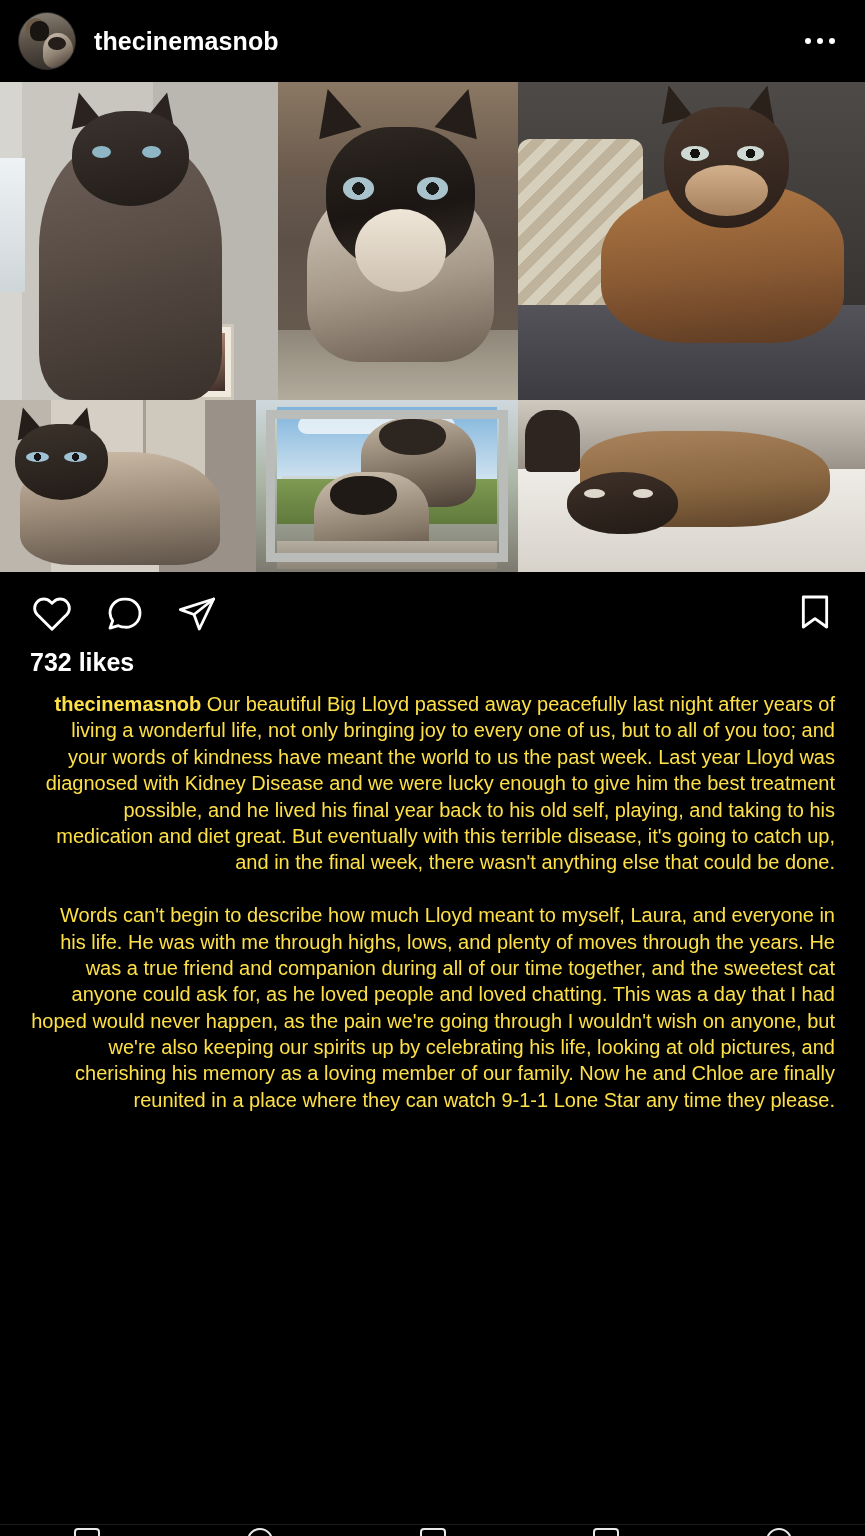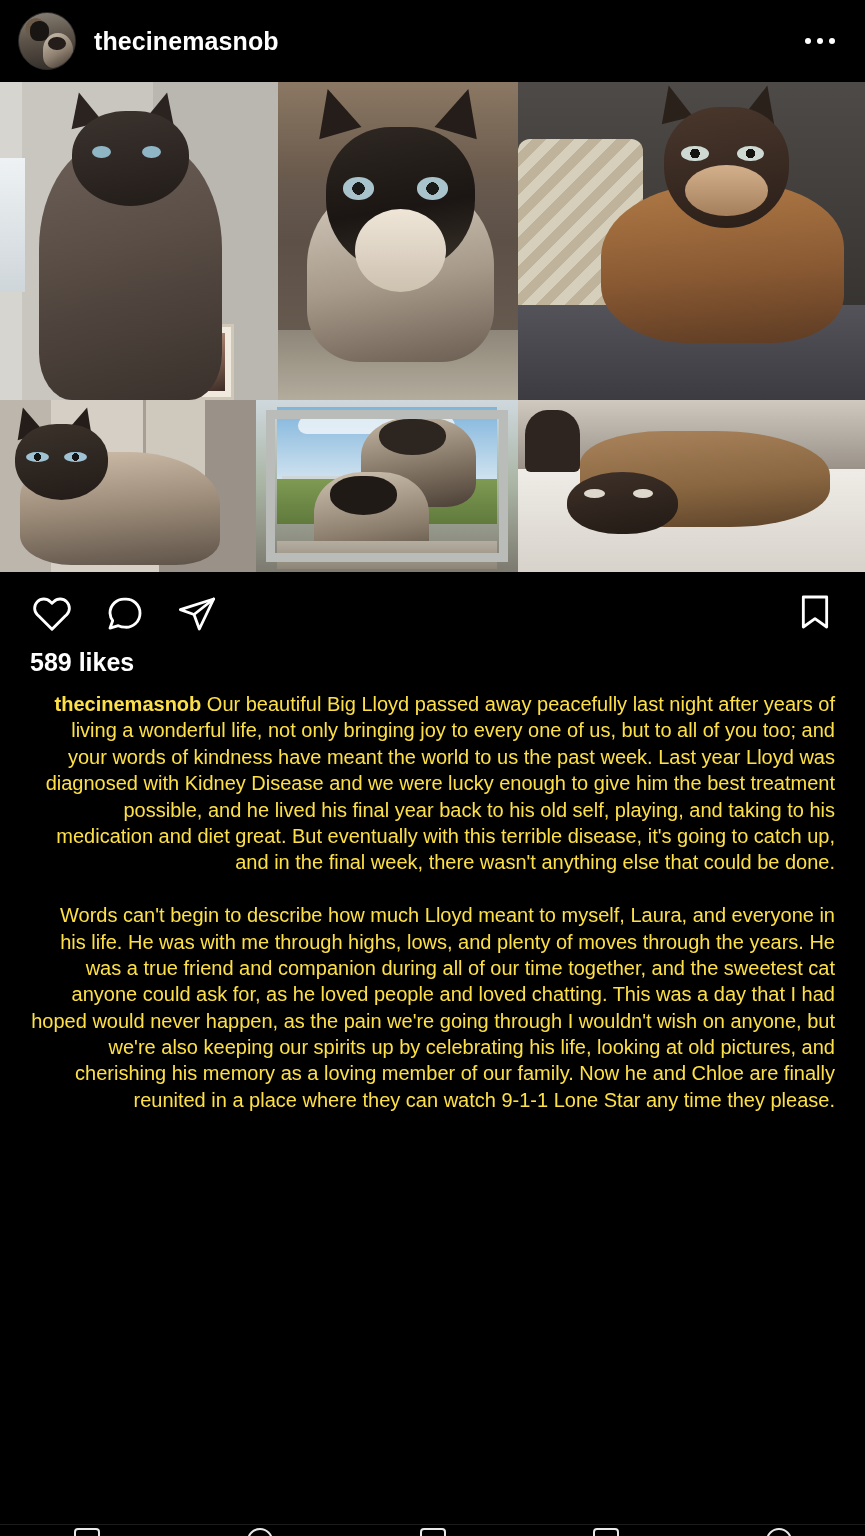--- a/index.html
+++ b/index.html
@@ -411,21 +411,21 @@
       </svg>
     </div>
   </div>
   <div class="bookmark">
     <svg width="40" height="42" viewBox="0 0 24 24" fill="none" stroke="#ffffff" stroke-width="1.7" stroke-linecap="round" stroke-linejoin="round">
       <path d="M5 3h14v18l-7-5-7 5V3z"></path>
     </svg>
   </div>
 </div>
 
-<div class="likes">589 likes</div>
+<div class="likes">732 likes</div>
 
 <div class="caption"><span class="uname">thecinemasnob</span><span class="body"> Our beautiful Big Lloyd passed away peacefully last night after years of living a wonderful life, not only bringing joy to every one of us, but to all of you too; and your words of kindness have meant the world to us the past week. Last year Lloyd was diagnosed with Kidney Disease and we were lucky enough to give him the best treatment possible, and he lived his final year back to his old self, playing, and taking to his medication and diet great. But eventually with this terrible disease, it's going to catch up, and in the final week, there wasn't anything else that could be done.
 
 Words can't begin to describe how much Lloyd meant to myself, Laura, and everyone in his life. He was with me through highs, lows, and plenty of moves through the years. He was a true friend and companion during all of our time together, and the sweetest cat anyone could ask for, as he loved people and loved chatting. This was a day that I had hoped would never happen, as the pain we're going through I wouldn't wish on anyone, but we're also keeping our spirits up by celebrating his life, looking at old pictures, and cherishing his memory as a loving member of our family. Now he and Chloe are finally reunited in a place where they can watch 9-1-1 Lone Star any time they please.</span></div>
 
 <div class="bottom-nav">
   <div class="nav-ic"></div>
   <div class="nav-ic round"></div>
   <div class="nav-ic"></div>
   <div class="nav-ic"></div>

